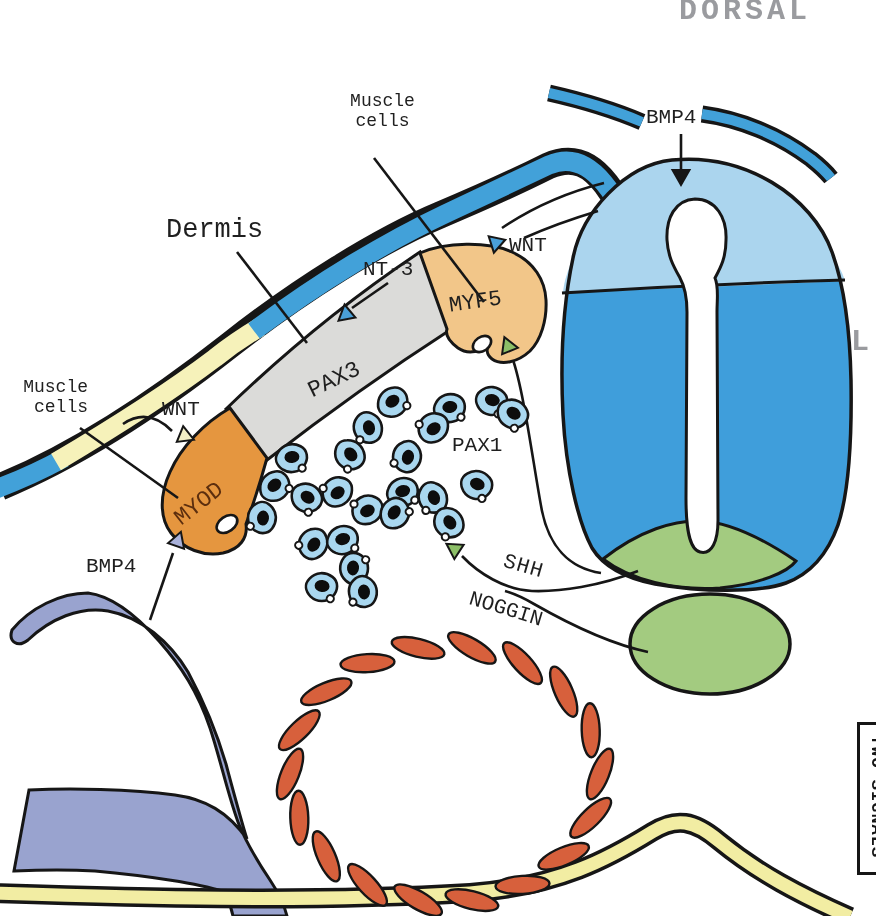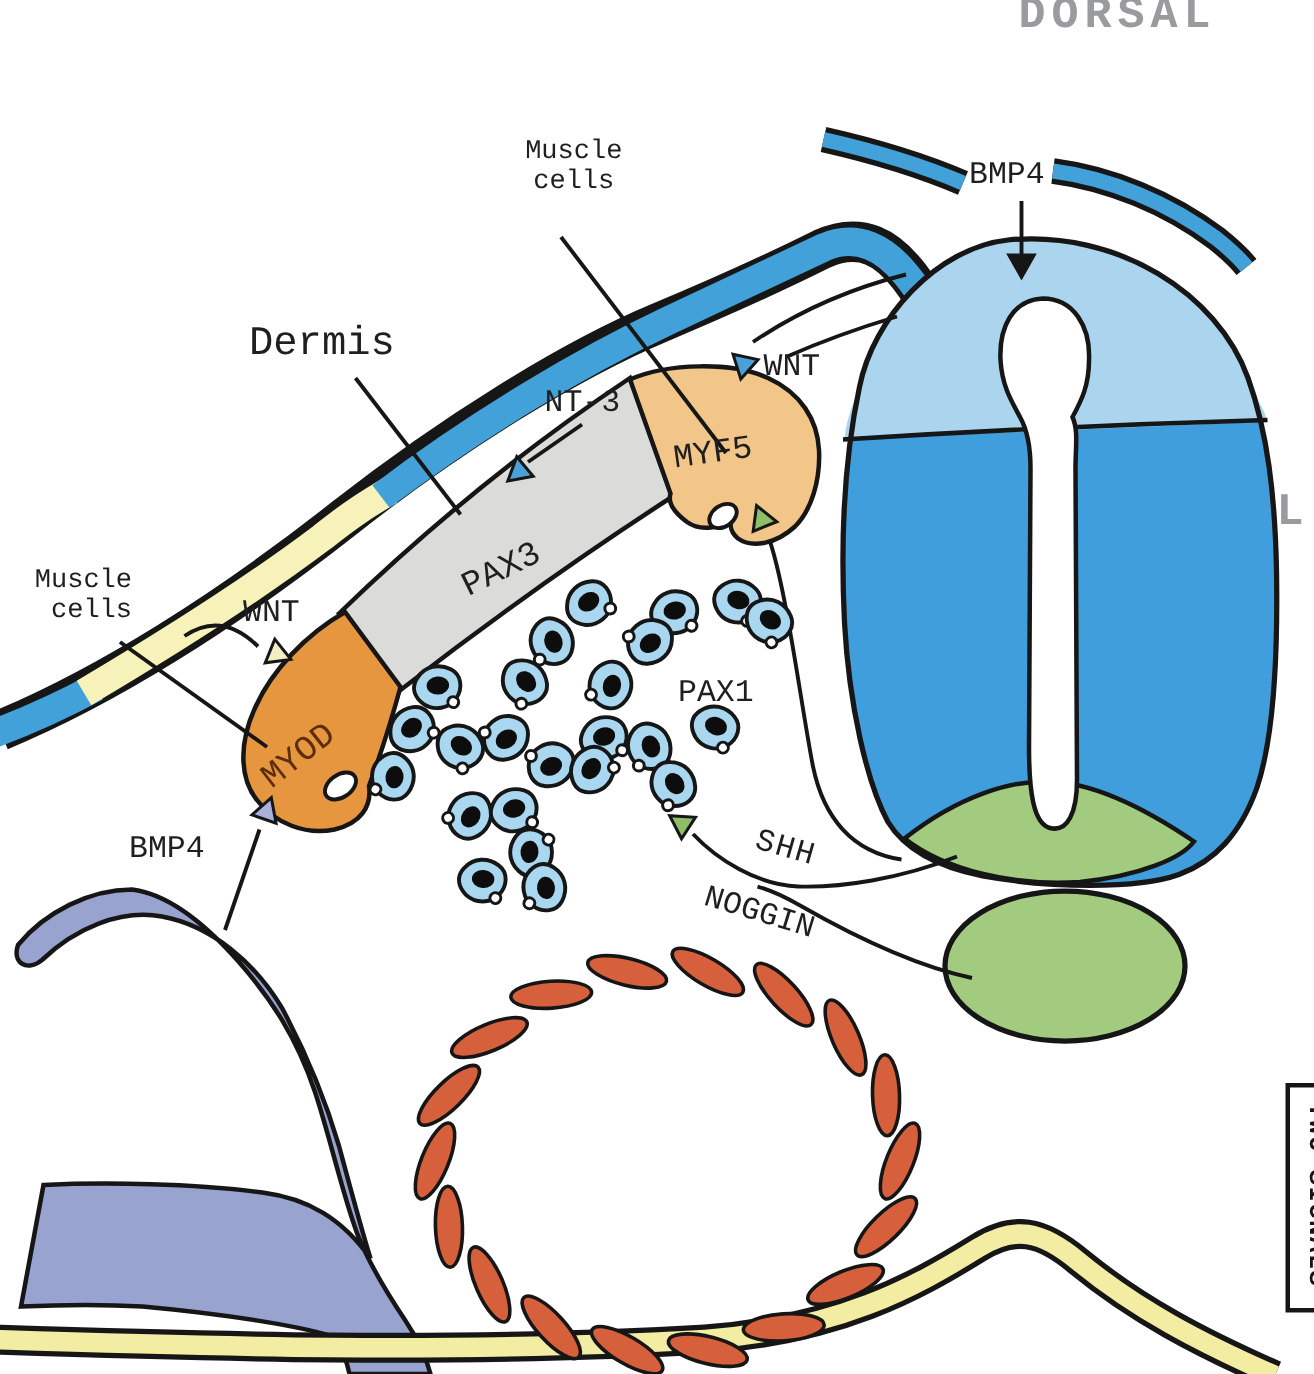--- a/index.html
+++ b/index.html
@@ -265,21 +265,21 @@
   <div class="lbl big" style="left:-22px;top:378px;width:110px;text-align:right;">
     <div>Muscle</div>
     <div>cells</div>
   </div>
 
   <div class="lbl gene" style="left:162px;top:398px;">WNT</div>
   <div class="lbl gene" style="left:86px;top:555px;">BMP4</div>
   <div class="lbl gene" style="left:363px;top:258px;">NT-3</div>
   <div class="lbl gene" style="left:509px;top:234px;">WNT</div>
   <div class="lbl gene" style="left:646px;top:106px;">BMP4</div>
-  <div class="lbl gene" style="left:452px;top:434px;margin-top:17px;">PAX1</div>
+  <div class="lbl gene" style="left:452px;top:434px;">PAX1</div>
 
   <div class="lbl gene rot" style="left:503px;top:555px;transform:rotate(16deg);letter-spacing:1px;">SHH</div>
   <div class="lbl gene rot" style="left:468px;top:598px;transform:rotate(17deg);">NOGGIN</div>
 
   <div class="lbl rot" style="left:307px;top:368px;font-size:23px;transform:rotate(-26deg);">PAX3</div>
   <div class="lbl rot" style="left:172px;top:492px;font-size:23px;color:#5c2e0e;transform:rotate(-38deg);">MYOD</div>
   <div class="lbl rot" style="left:449px;top:291px;font-size:22px;transform:rotate(-8deg);">MYF5</div>
 
   <div id="side-box">
     <div class="vtext">TWO SIGNALS</div>

